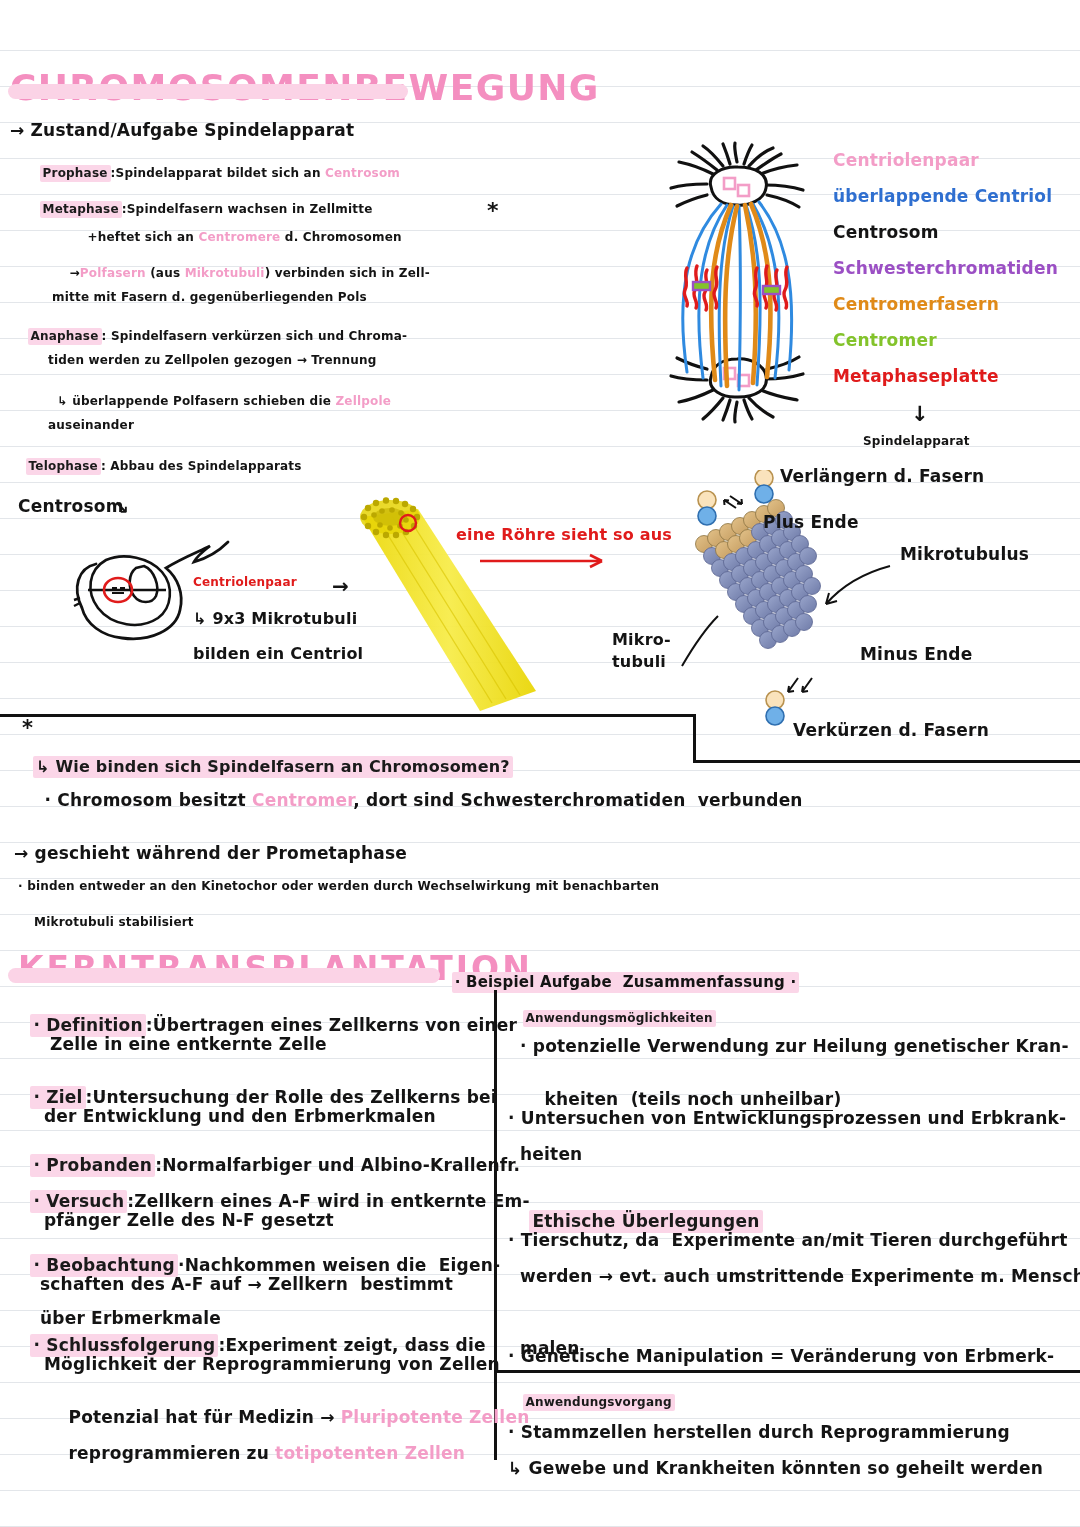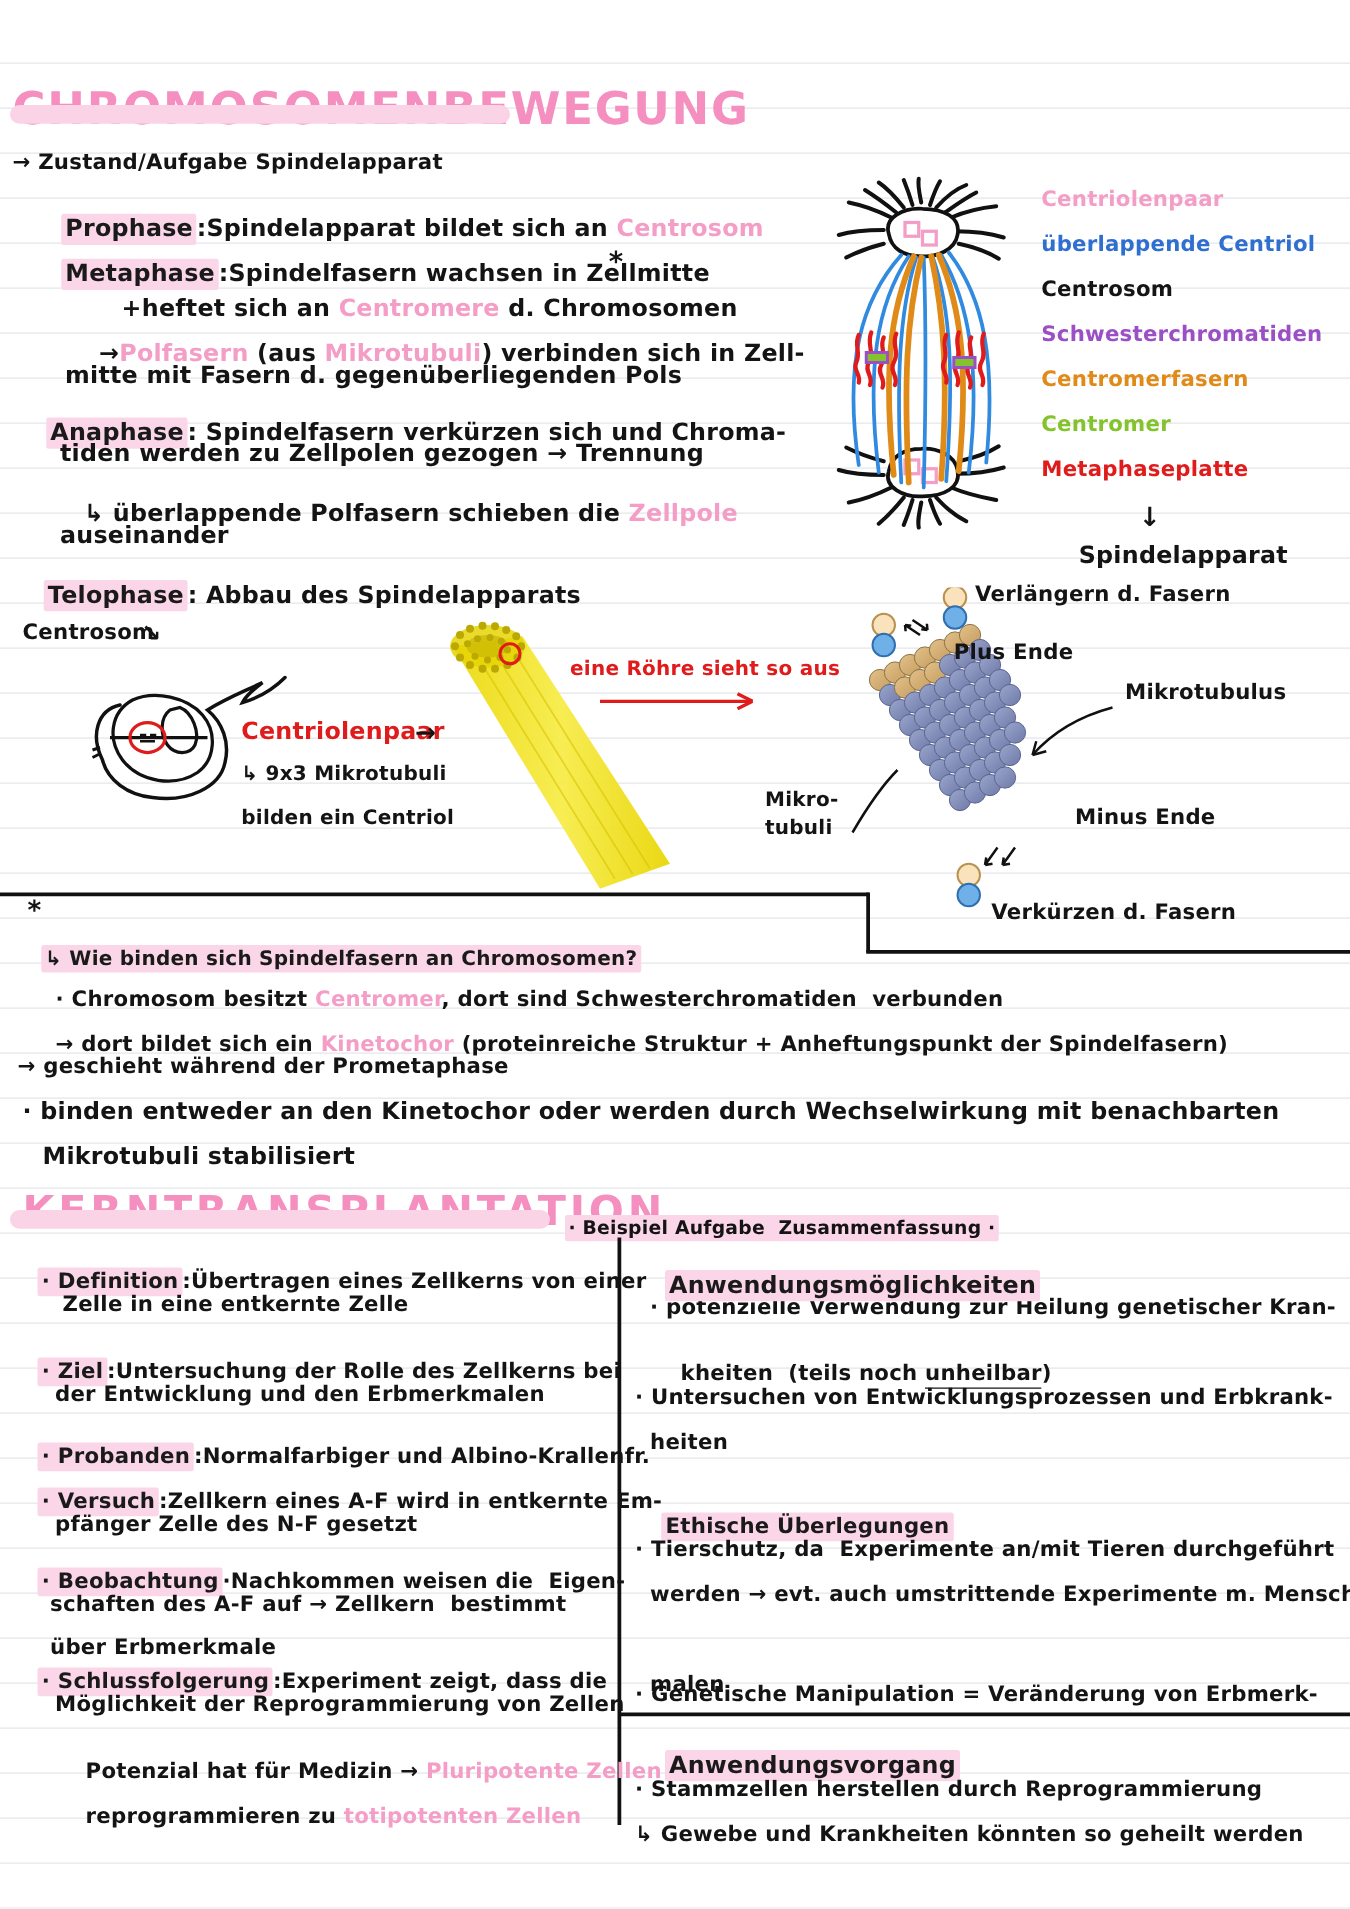--- a/index.html
+++ b/index.html
@@ -9,21 +9,21 @@
     font-family:"DejaVu Sans", sans-serif;
     color:#1a1a1a;
   }
   
   #rules{position:absolute;inset:0;z-index:0;pointer-events:none;}
   #rules div{position:absolute;left:0;right:0;height:1px;background:#e3e6ea;}
   #page{position:absolute;inset:0;z-index:2;}
 
   .t{position:absolute;white-space:pre;line-height:1;}
   .hand{font-family:"DejaVu Sans", sans-serif;font-weight:600;letter-spacing:.2px;}
-  .sz18{font-size:19px;}
+  .sz18{font-size:12px;}
   .sz17{font-size:17px;}
   .sz16{font-size:16px;}
   .sz15{font-size:16px;}
 
   
   .c-black{color:#141414;}
   .c-pink{color:#f39dc7;}
   .c-red{color:#e01b1b;}
 
   
@@ -429,23 +429,20 @@
   <div class="hline" style="left:693px;top:760px;width:387px;"></div>
 
   <div class="t hand c-black" style="left:22px;top:718px;font-size:21px;">*</div>
   <div class="t hand sz16" style="left:10px;top:743px;">
     <span class="hl">↳ Wie binden sich Spindelfasern an Chromosomen?</span>
   </div>
 
   <div class="t hand sz17" style="left:20px;top:775px;">
     <span class="c-black">· Chromosom besitzt </span><span class="c-pink">Centromer</span><span class="c-black">, dort sind Schwesterchromatiden  verbunden</span>
   </div>
-  <div class="t hand sz17" style="left:20px;top:811px;">
-    <span class="c-black">→ dort bildet sich ein </span><span class="c-pink">Kinetochor</span><span class="c-black"> (proteinreiche Struktur + Anheftungspunkt der Spindelfasern)</span>
-  </div>
   <div class="t hand sz17 c-black" style="left:14px;top:845px;">→ geschieht während der Prometaphase</div>
   <div class="t hand sz18 c-black" style="left:18px;top:880px;">· binden entweder an den Kinetochor oder werden durch Wechselwirkung mit benachbarten</div>
   <div class="t hand sz18 c-black" style="left:34px;top:916px;">Mikrotubuli stabilisiert</div>
 
   <div class="headbar" style="left:8px;top:968px;width:432px;"></div>
   <div class="t heading kt" style="left:18px;top:952px;">KERNTRANSPLANTATION</div>
   <div class="t hand subtitle" style="left:430px;top:960px;">
     <span class="hl">· Beispiel Aufgabe  Zusammenfassung ·</span>
   </div>
 

